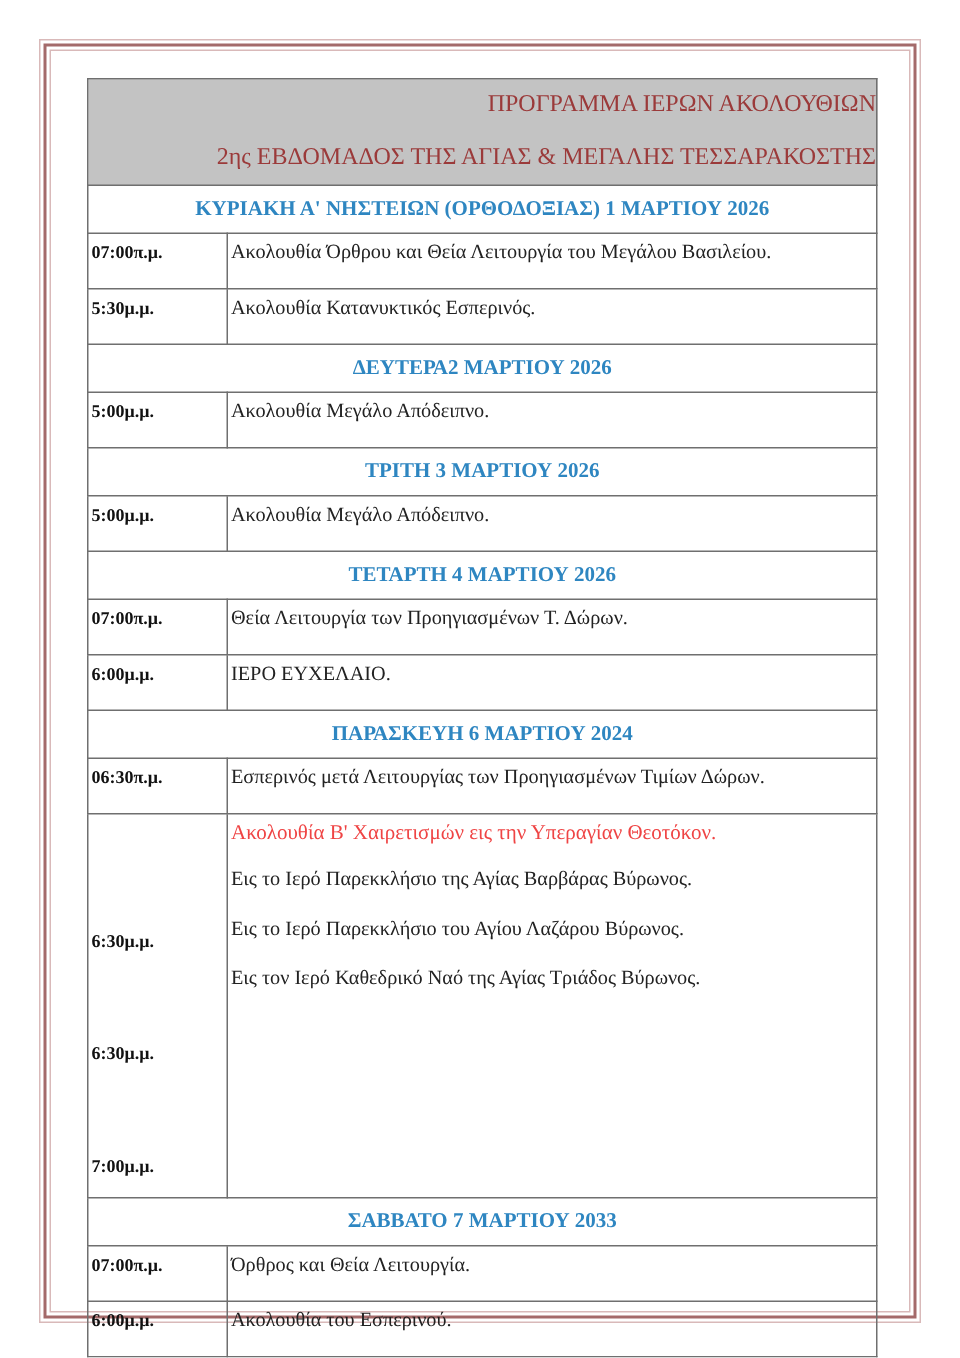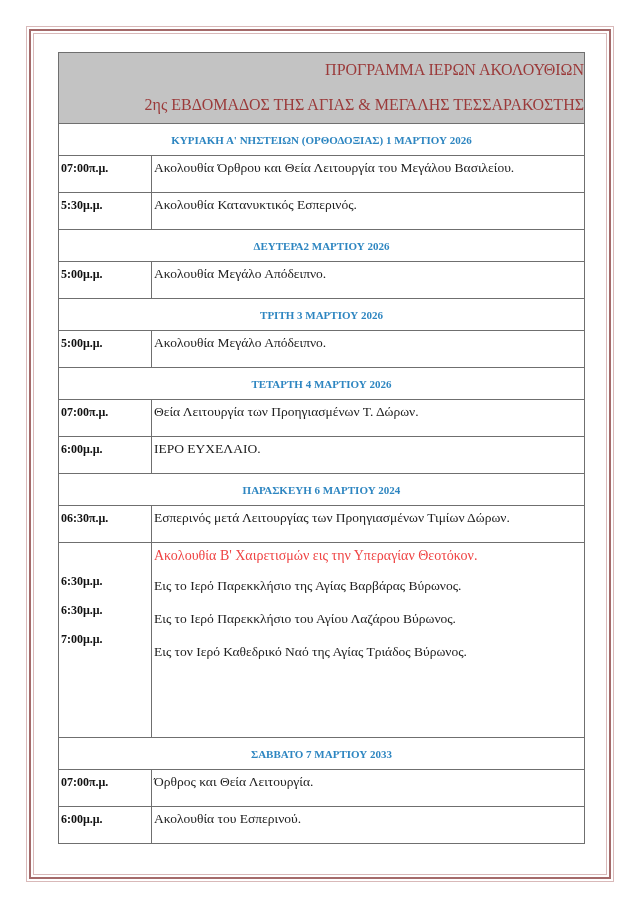--- a/index.html
+++ b/index.html
@@ -11,28 +11,28 @@
                border: 2px solid #a46a6a; box-sizing: border-box; }
   .frame-inner { position: absolute; left: 33px; top: 33px; width: 574px; height: 842px;
                  border: 1px solid #d9b9b9; box-sizing: border-box; }
 
   .sched { position: absolute; left: 58px; top: 52px; width: 527px;
            border-collapse: collapse; table-layout: fixed; }
   .sched td { border: 1px solid #6f6f6f; padding: 0; vertical-align: middle; }
   .hdr { background: #c3c3c3; color: #9b3a3a; text-align: right; font-size: 16px; }
   .hdr .l1 { height: 34px; line-height: 34px; }
   .hdr .l2 { height: 36px; line-height: 36px; }
-  .day td { height: 31px; text-align: center; color: #2e86c1; font-weight: bold; font-size: 11px; }
+  .day td { height: 31px; text-align: center; color: #2e86c1; font-weight: bold; font-size: 14px; }
   .entry td { height: 32px; }
   .entry .time { width: 92px; font-weight: bold; font-size: 12px; padding-left: 2px; color: #111;
                  vertical-align: top; padding-top: 5px; box-sizing: border-box; }
   .entry .desc { font-size: 13.5px; padding-left: 2px; color: #222; vertical-align: top; padding-top: 4px; }
   .big td { height: 164px; vertical-align: top; }
   .big .time { font-weight: bold; font-size: 12px; color: #111; padding-left: 2px; padding-top: 30px; }
-  .big .time div { height: 29px; line-height: 16px; }
+  .big .time div { height: 29px; line-height: 16px; margin-top: 46px; }
   .big .desc { padding-left: 2px; padding-top: 4px; }
   .big .desc .title { color: #ef4444; font-weight: normal; font-size: 14px; height: 30px; line-height: 18px; }
   .big .desc .line { font-size: 13.5px; color: #222; height: 33px; line-height: 18px; }
 </style>
 </head>
 <body>
 
 <div class="frame-outer"></div>
 <div class="frame-mid"></div>
 <div class="frame-inner"></div>

